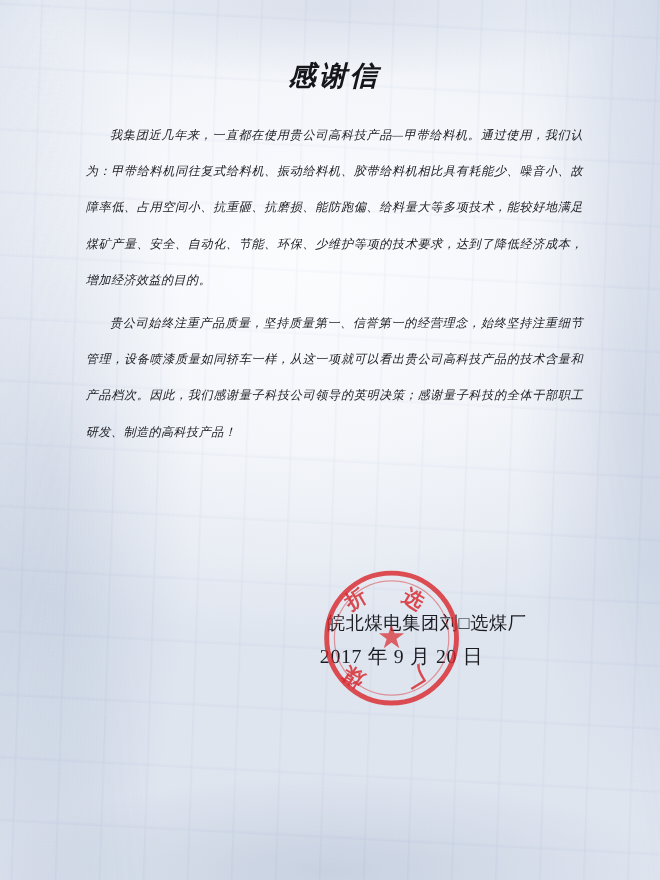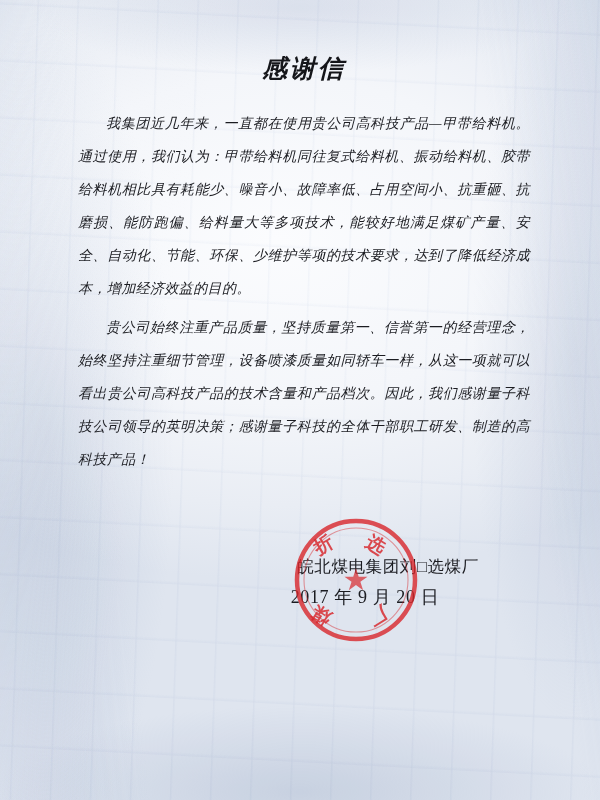--- a/index.html
+++ b/index.html
@@ -65,21 +65,21 @@
     text-align: center;
     font-size: 25px;
     font-weight: bold;
     letter-spacing: 3px;
     color: #15161a;
     margin: 0 0 22px 0;
     font-family: "Liberation Serif", "DejaVu Serif", serif;
   }
 
   .para {
-    font-size: 14px;
+    font-size: 11px;
     line-height: 33px;
     color: #1b1c21;
     text-align: justify;
     text-justify: inter-ideograph;
     text-indent: 2em;
     margin: 0 0 6px 0;
     letter-spacing: 0.4px;
   }
 
   .sign-block {

